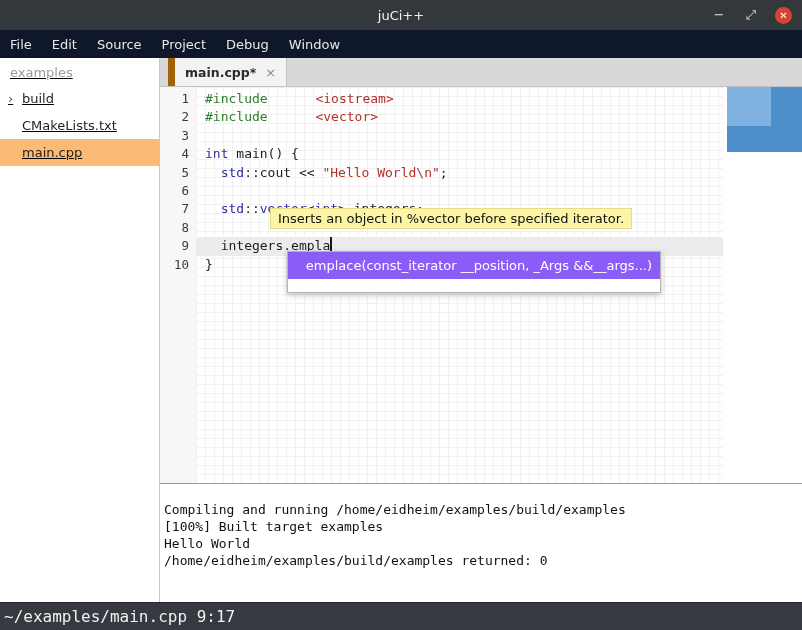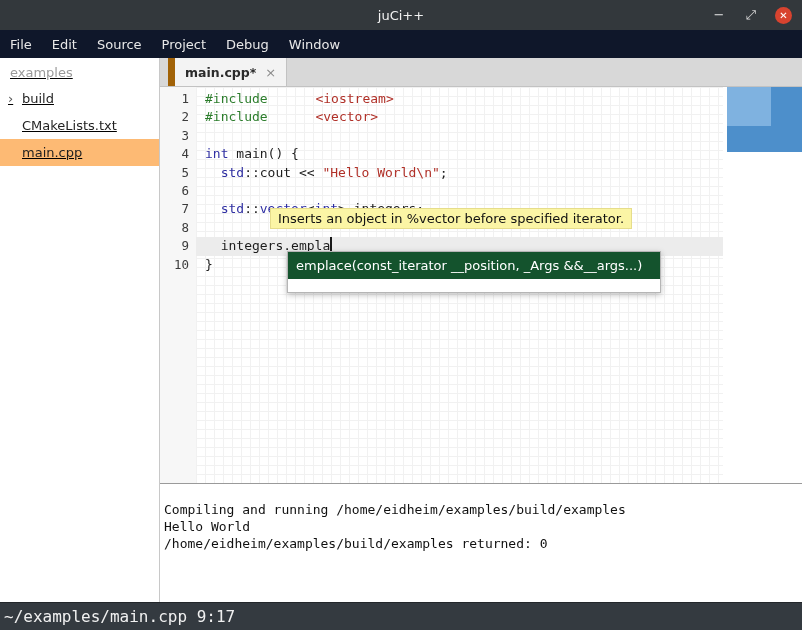--- a/index.html
+++ b/index.html
@@ -48,21 +48,21 @@
   .tok-inc{color:#b03028;margin-left:40px;}
   .tok-str{color:#b03028;}
   .tok-kw{color:#2f2fa2;}
   .cursor{display:inline-block;width:0;border-left:2px solid #1a1a1a;height:15px;vertical-align:-2px;}
 
   .tooltip{position:absolute;left:110px;top:121px;background:#fbf5a5;border:1px solid #e6dd8b;color:#111;
     font-family:"DejaVu Sans",sans-serif;font-size:13px;padding:2px 7px;white-space:nowrap;z-index:5;}
   .popup{position:absolute;left:127px;top:164px;width:374px;background:#fff;border:1px solid #b5b5b5;
     box-shadow:0 2px 6px rgba(0,0,0,0.25);padding-bottom:13px;font-family:"DejaVu Sans",sans-serif;font-size:13px;z-index:5;}
   .popup-row{height:27px;line-height:27px;padding:0 8px;color:#1c1c1c;white-space:nowrap;overflow:hidden;}
-  .popup-row.selected{background:#14532d;color:#fff;}
+  .popup-row.selected{background:#8b5cf6;color:#fff;text-align:right;}
 
   .scrollblock{position:absolute;right:0;top:0;width:75px;height:65px;background:#4d8fcb;z-index:4;}
   .scrollblock-light{position:absolute;left:0;top:0;width:44px;height:39px;background:#7fb2e0;}
 
   
   .output{flex:1;background:#fff;border-top:1px solid #9a9a9a;font-family:"DejaVu Sans Mono",monospace;
     font-size:13px;color:#111;padding:17px 4px;line-height:17px;min-height:0;overflow:hidden;}
   .out-line{white-space:pre;}
 
   
@@ -150,20 +150,21 @@
         <div class="popup">
             <div class="popup-row selected">emplace(const_iterator __position, _Args &amp;&amp;__args...)</div>
           </div>
         <div class="scrollblock">
           <div class="scrollblock-light"></div>
         </div>
       </div>
 
       <div class="output">
           <div class="out-line">Compiling and running /home/eidheim/examples/build/examples</div>
+          <div class="out-line">[100%] Built target examples</div>
           <div class="out-line">Hello World</div>
           <div class="out-line">/home/eidheim/examples/build/examples returned: 0</div>
         </div>
 
     </div>
   </div>
 
   <div class="statusbar">
     <span>~/examples/main.cpp 9:17</span>
   </div>

